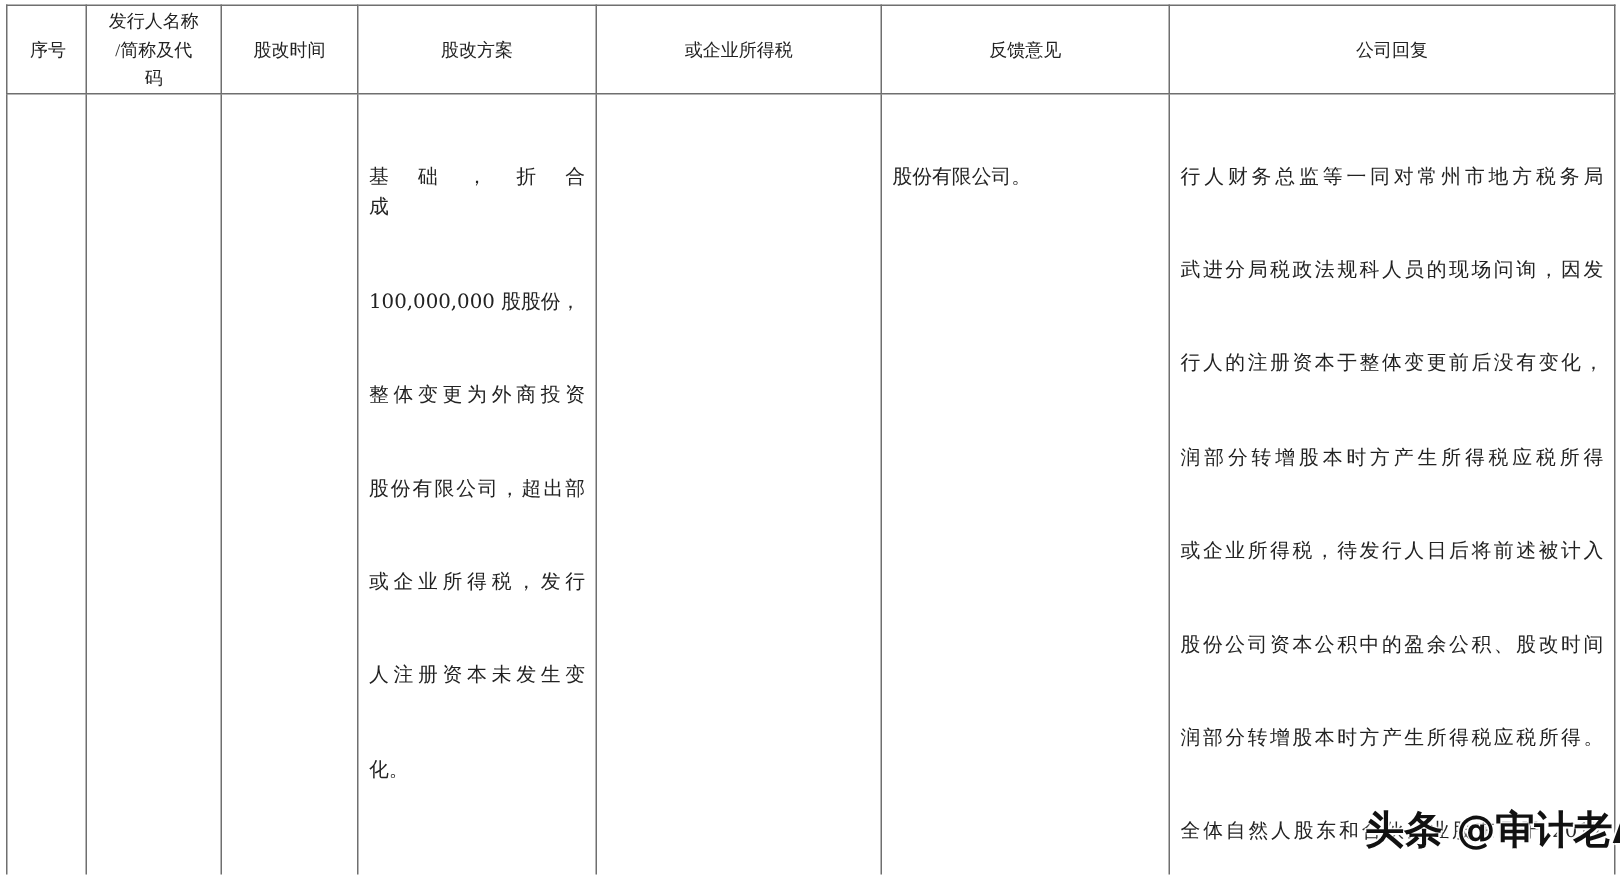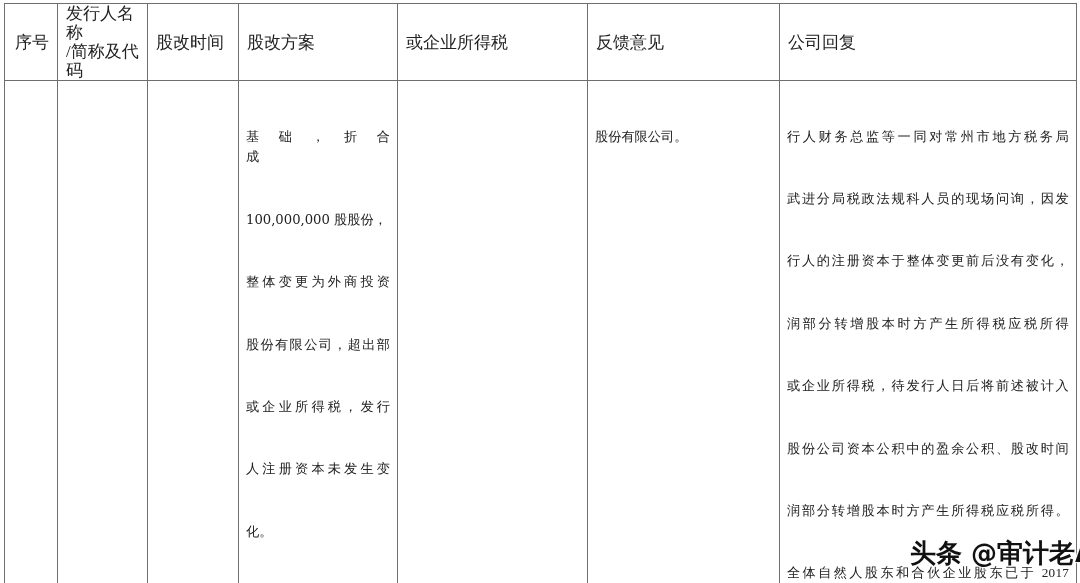--- a/index.html
+++ b/index.html
@@ -17,36 +17,36 @@
     }
     .tbl td, .tbl th {
       border: 1.5px solid #6f6f6f;
       padding: 0;
       vertical-align: top;
       overflow: hidden;
     }
     .tbl th {
       font-family: Liberation Serif, serif;
       font-weight: normal;
-      font-size: 17px;
-      text-align: left;
+      font-size: 12px;
+      text-align: center;
       vertical-align: middle;
       padding: 0 8px;
       height: 58px;
       line-height: 19px;
     }
     .tbl th.c1 { padding-left: 10px; }
     .cell {
       font-size: 13.2px;
       line-height: 20.8px;
       padding: 2px 7px 0 7px;
       white-space: pre-wrap;
       word-break: break-all;
     }
-    .justify { text-align: justify; text-align-last: justify; font-family: Liberation Serif, serif; }
+    .justify { text-align: justify; text-align-last: justify; }
     .center { text-align: center; }
     .row2 td { height: 471px; }
     .reply-text { letter-spacing: 0.2px; }
     .watermark {
       position: absolute;
       left: 910px; top: 536px;
       font-family: "DejaVu Sans", "Liberation Sans", sans-serif;
       font-size: 26px;
       font-weight: bold;
       color: #111;

